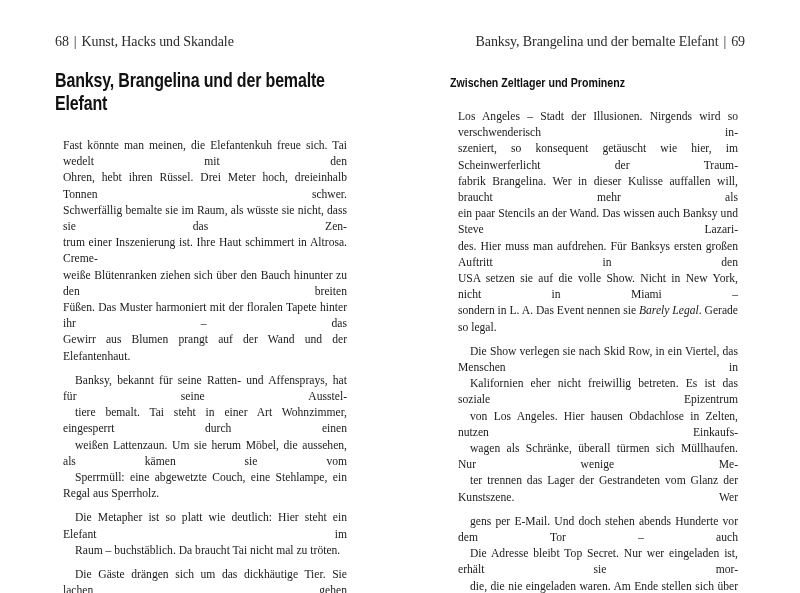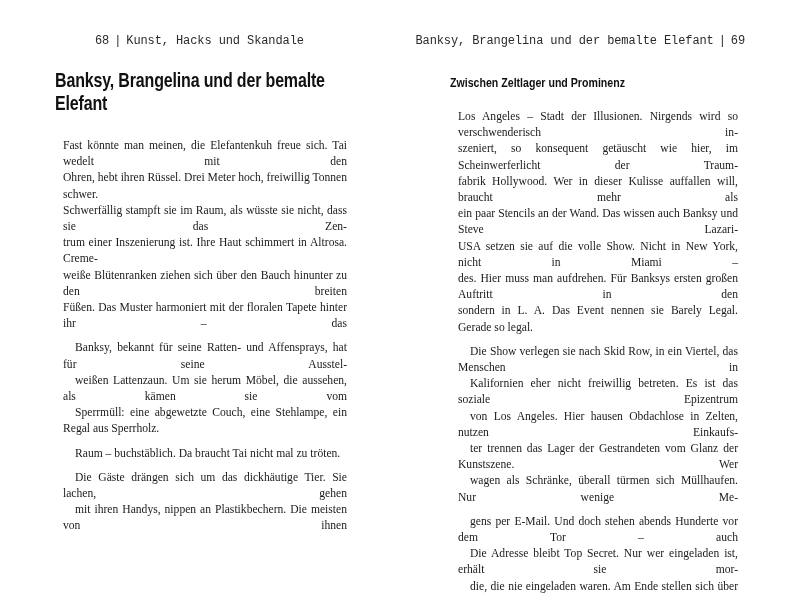--- a/index.html
+++ b/index.html
@@ -19,26 +19,25 @@
       top: 0;
       height: 593px;
       width: 400px;
     }
     .page.left { left: 0; }
     .page.right { left: 400px; }
 
     .running-head {
       position: absolute;
       top: 34px;
-      font-family: Liberation Mono, monospace;
-      font-size: 12px;
+      font-family: Liberation Serif, serif;
+      font-size: 14px;
       color: #2a2a2a;
       white-space: nowrap;
       letter-spacing: -0.1px;
-      margin-left: 40px;
     }
     .left .running-head { left: 55px; }
     .right .running-head { right: 55px; text-align: center; }
     .running-head .sep { margin: 0 5px; }
 
     .chapter-title {
       position: absolute;
       left: 55px;
       top: 69px;
       width: 300px;
@@ -79,49 +78,52 @@
       hyphens: manual;
     }
     .left .body-text { left: 55px; width: 300px; top: 130px; }
     .right-body { left: 450px; width: 296px; top: 101px; }
 
     .body-text p {
       margin: 8px;
       text-indent: 0;
     }
     .body-text p.indent { text-indent: 12px; }
-    .ital { }
+    .ital { font-style: italic; }
     .line { display: block; text-align-last: justify; }
     .line.last { text-align-last: left; }
   </style>
 </head>
 <body>
 
 <div class="page left">
   <div class="running-head">
     <span>68</span><span class="sep">|</span><span>Kunst, Hacks und Skandale</span>
   </div>
 
   <h1 class="chapter-title">Banksy, Brangelina und der bemalte Elefant</h1>
 
   <div class="body-text">
     <p>
       <span class="line">Fast könnte man meinen, die Elefantenkuh freue sich. Tai wedelt mit den</span>
-      <span class="line">Ohren, hebt ihren Rüssel. Drei Meter hoch, freiwillig Tonnen schwer.</span>
-      <span class="line">Schwerfällig stampft sie im Raum, als wüsste sie nicht, dass sie das Zen-</span>
+      <span class="line">Ohren, hebt ihren Rüssel. Drei Meter hoch, dreieinhalb Tonnen schwer.</span>
+      <span class="line">Schwerfällig bemalte sie im Raum, als wüsste sie nicht, dass sie das Zen-</span>
       <span class="line">trum einer Inszenierung ist. Ihre Haut schimmert in Altrosa. Creme-</span>
       <span class="line">weiße Blütenranken ziehen sich über den Bauch hinunter zu den breiten</span>
       <span class="line">Füßen. Das Muster harmoniert mit der floralen Tapete hinter ihr – das</span>
+      <span class="line last">Gewirr aus Blumen prangt auf der Wand und der Elefantenhaut.</span>
     </p>
     <p class="indent">
       <span class="line">Banksy, bekannt für seine Ratten- und Affensprays, hat für seine Ausstel-</span>
+      <span class="line">tiere bemalt. Tai steht in einer Art Wohnzimmer, eingesperrt durch einen</span>
       <span class="line">weißen Lattenzaun. Um sie herum Möbel, die aussehen, als kämen sie vom</span>
       <span class="line last">Sperrmüll: eine abgewetzte Couch, eine Stehlampe, ein Regal aus Sperrholz.</span>
     </p>
     <p class="indent">
+      <span class="line">Die Metapher ist so platt wie deutlich: Hier steht ein Elefant im</span>
       <span class="line last">Raum – buchstäblich. Da braucht Tai nicht mal zu tröten.</span>
     </p>
     <p class="indent">
       <span class="line">Die Gäste drängen sich um das dickhäutige Tier. Sie lachen, gehen</span>
       <span class="line">mit ihren Handys, nippen an Plastikbechern. Die meisten von ihnen</span>
 
     </p>
 
   </div>
 </div>
@@ -131,32 +133,32 @@
     <span>Banksy, Brangelina und der bemalte Elefant</span><span class="sep">|</span><span>69</span>
   </div>
 </div>
 
 <h2 class="section-title">Zwischen Zeltlager und Prominenz</h2>
 
 <div class="body-text right-body">
   <p>
     <span class="line">Los Angeles – Stadt der Illusionen. Nirgends wird so verschwenderisch in-</span>
     <span class="line">szeniert, so konsequent getäuscht wie hier, im Scheinwerferlicht der Traum-</span>
-    <span class="line">fabrik Hollywood. Wer in dieser Kulisse auffallen will, braucht mehr als</span>
+    <span class="line">fabrik Brangelina. Wer in dieser Kulisse auffallen will, braucht mehr als</span>
     <span class="line">ein paar Stencils an der Wand. Das wissen auch Banksy und Steve Lazari-</span>
+    <span class="line">des. Hier muss man aufdrehen. Für Banksys ersten großen Auftritt in den</span>
     <span class="line">USA setzen sie auf die volle Show. Nicht in New York, nicht in Miami –</span>
-    <span class="line">des. Hier muss man aufdrehen. Für Banksys ersten großen Auftritt in den</span>
     <span class="line last"><span>sondern in L. A. Das Event nennen sie </span><span class="ital">Barely Legal</span><span>. Gerade so legal.</span></span>
   </p>
   <p class="indent">
     <span class="line">Die Show verlegen sie nach Skid Row, in ein Viertel, das Menschen in</span>
     <span class="line">Kalifornien eher nicht freiwillig betreten. Es ist das soziale Epizentrum</span>
     <span class="line">von Los Angeles. Hier hausen Obdachlose in Zelten, nutzen Einkaufs-</span>
+    <span class="line">wagen als Schränke, überall türmen sich Müllhaufen. Nur wenige Me-</span>
     <span class="line">ter trennen das Lager der Gestrandeten vom Glanz der Kunstszene. Wer</span>
-    <span class="line">wagen als Schränke, überall türmen sich Müllhaufen. Nur wenige Me-</span>
   </p>
   <p class="indent">
     <span class="line">gens per E-Mail. Und doch stehen abends Hunderte vor dem Tor – auch</span>
     <span class="line">Die Adresse bleibt Top Secret. Nur wer eingeladen ist, erhält sie mor-</span>
     <span class="line">die, die nie eingeladen waren. Am Ende stellen sich über 30 000 Men-</span>
 
   </p>
 
 </div>
 

